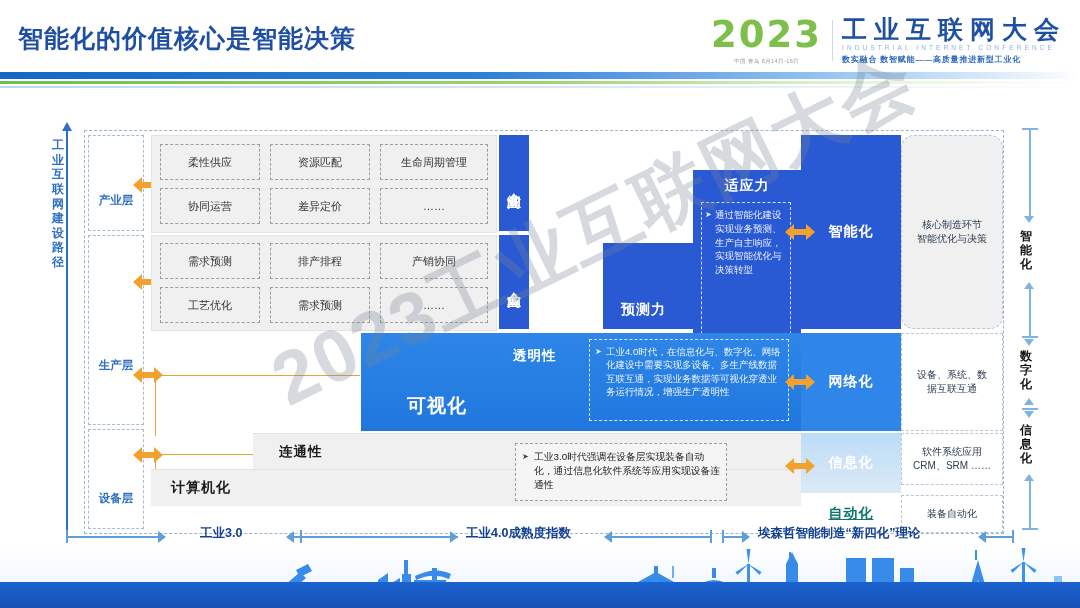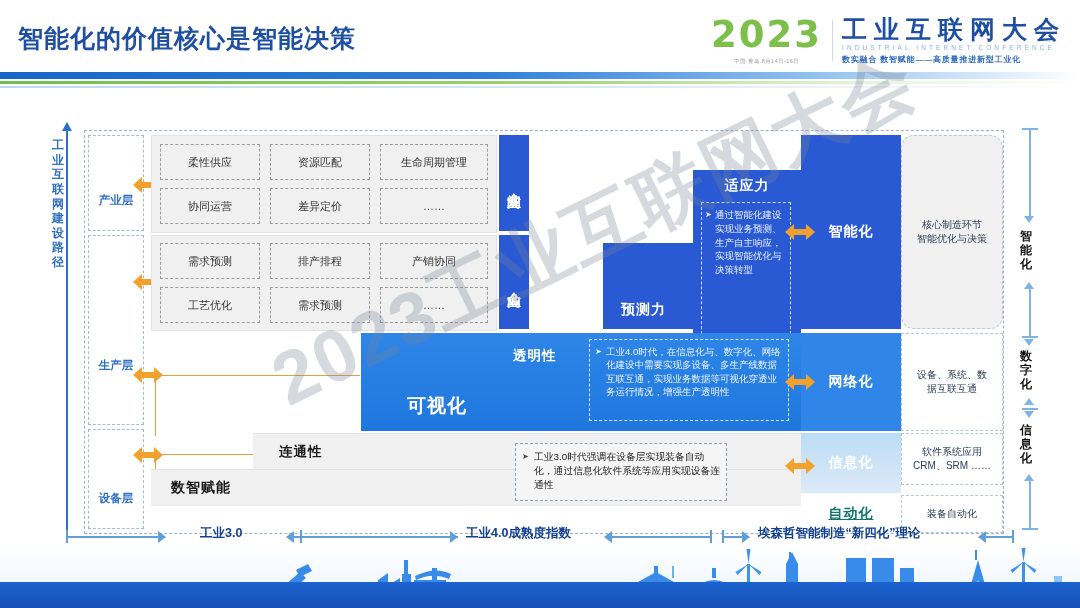--- a/index.html
+++ b/index.html
@@ -316,21 +316,21 @@
       <div class="vis-note">
         <span class="bullet">➤</span>
         <span>工业4.0时代，在信息化与、数字化、网络化建设中需要实现多设备、多生产线数据互联互通，实现业务数据等可视化穿透业务运行情况，增强生产透明性</span>
       </div>
     </div>
 
     <div class="conn-band">
       <div class="conn-label">连通性</div>
     </div>
     <div class="comp-band">
-      <div class="comp-label">数智赋能</div>
+      <div class="comp-label">计算机化</div>
     </div>
     <div class="conn-note">
       <span class="bullet">➤</span>
       <span>工业3.0时代强调在设备层实现装备自动化，通过信息化软件系统等应用实现设备连通性</span>
     </div>
 
     <div class="right-col">
       <div class="rc-stage rc1">智能化</div>
       <div class="rc-desc rc1d" style="white-space:pre-line;">核心制造环节
 智能优化与决策</div>

